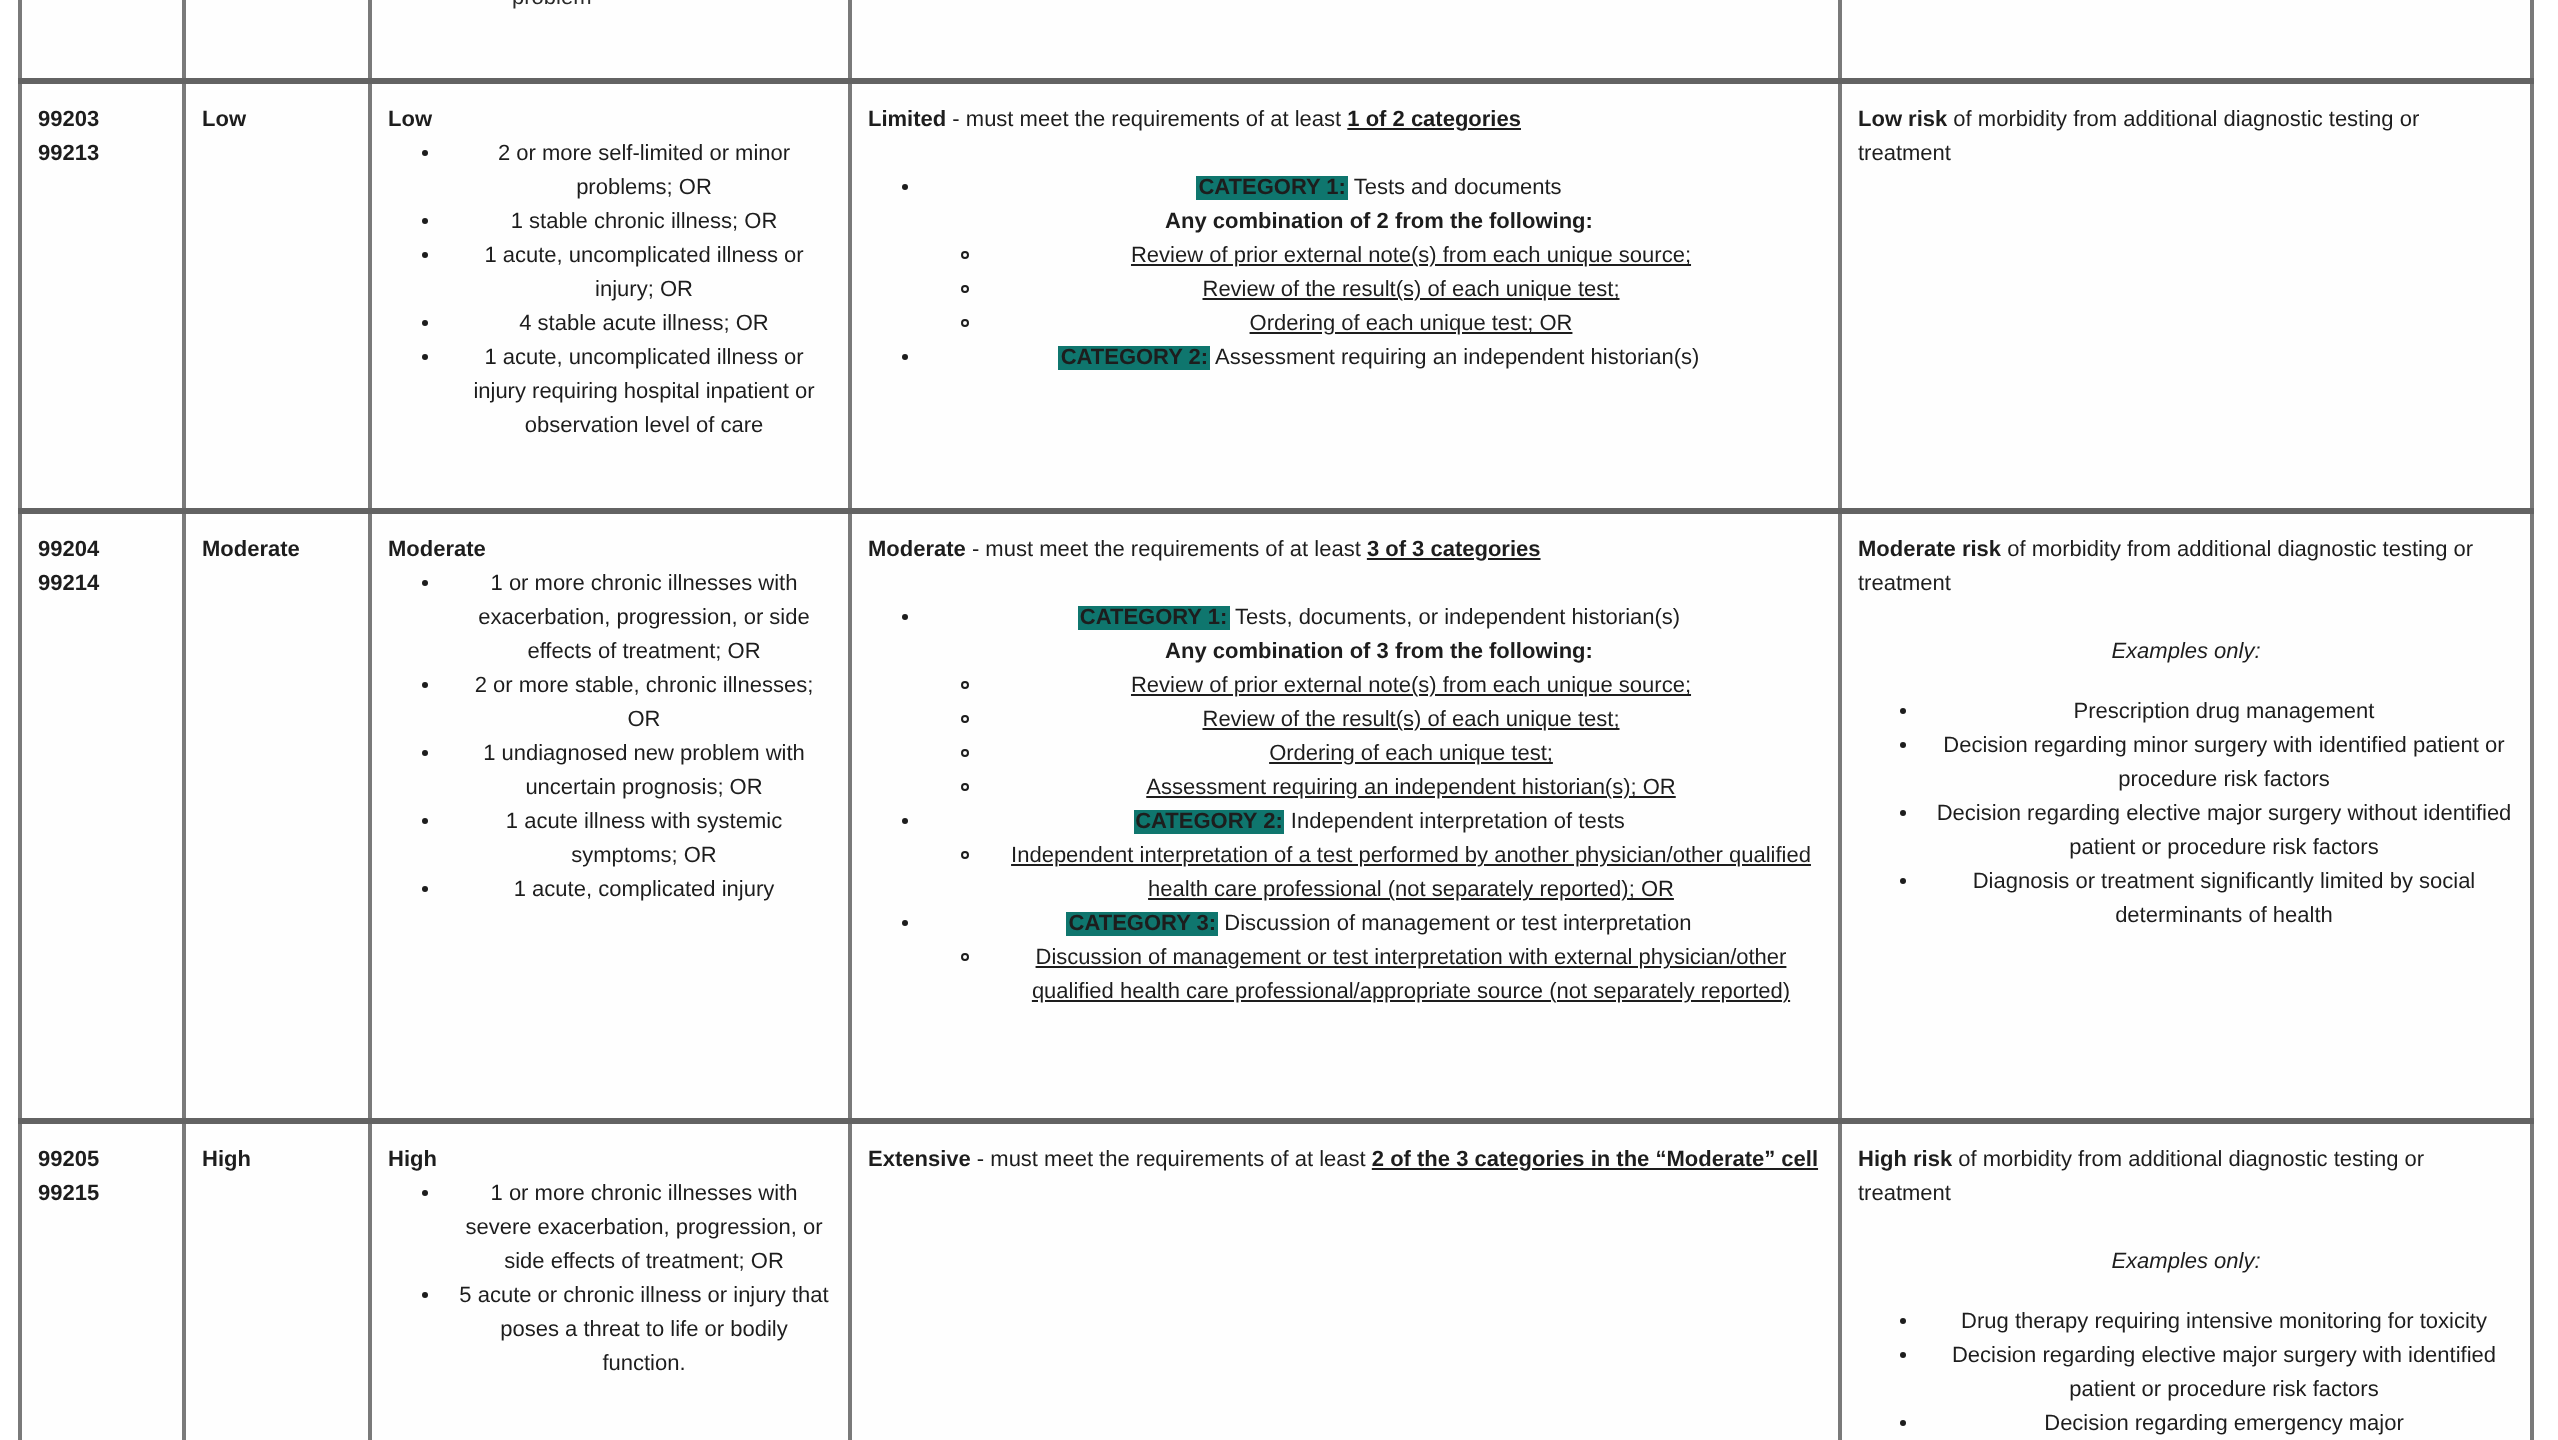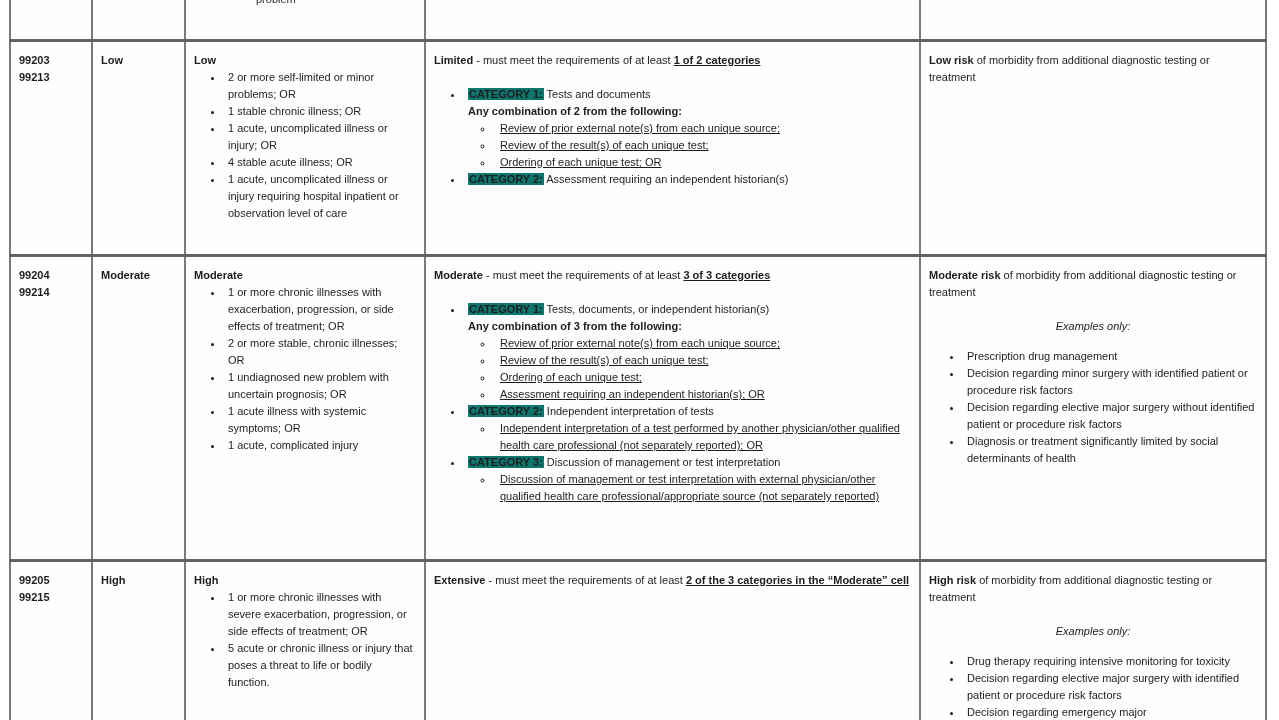--- a/index.html
+++ b/index.html
@@ -38,20 +38,21 @@
 
   .bold { font-weight: bold; }
   .underline { text-decoration: underline; margin-top: 32px; }
   .codes div { font-weight: bold; }
   .level div { font-weight: bold; }
   .cell-head { font-weight: bold; }
 
   ul.b1 {
     margin: 0; padding: 0 0 0 30px;
     list-style: disc outside;
+    text-align: center;
   }
   ul.b1 > li { padding-left: 4px; margin: 0; }
   ul.cats { margin-top: 17px; }
   ul.b2 {
     margin: 0; padding: 0 0 0 26px;
     list-style: circle outside;
   }
   ul.b2 > li { padding-left: 6px; text-decoration: underline; }
 
   .hl {

